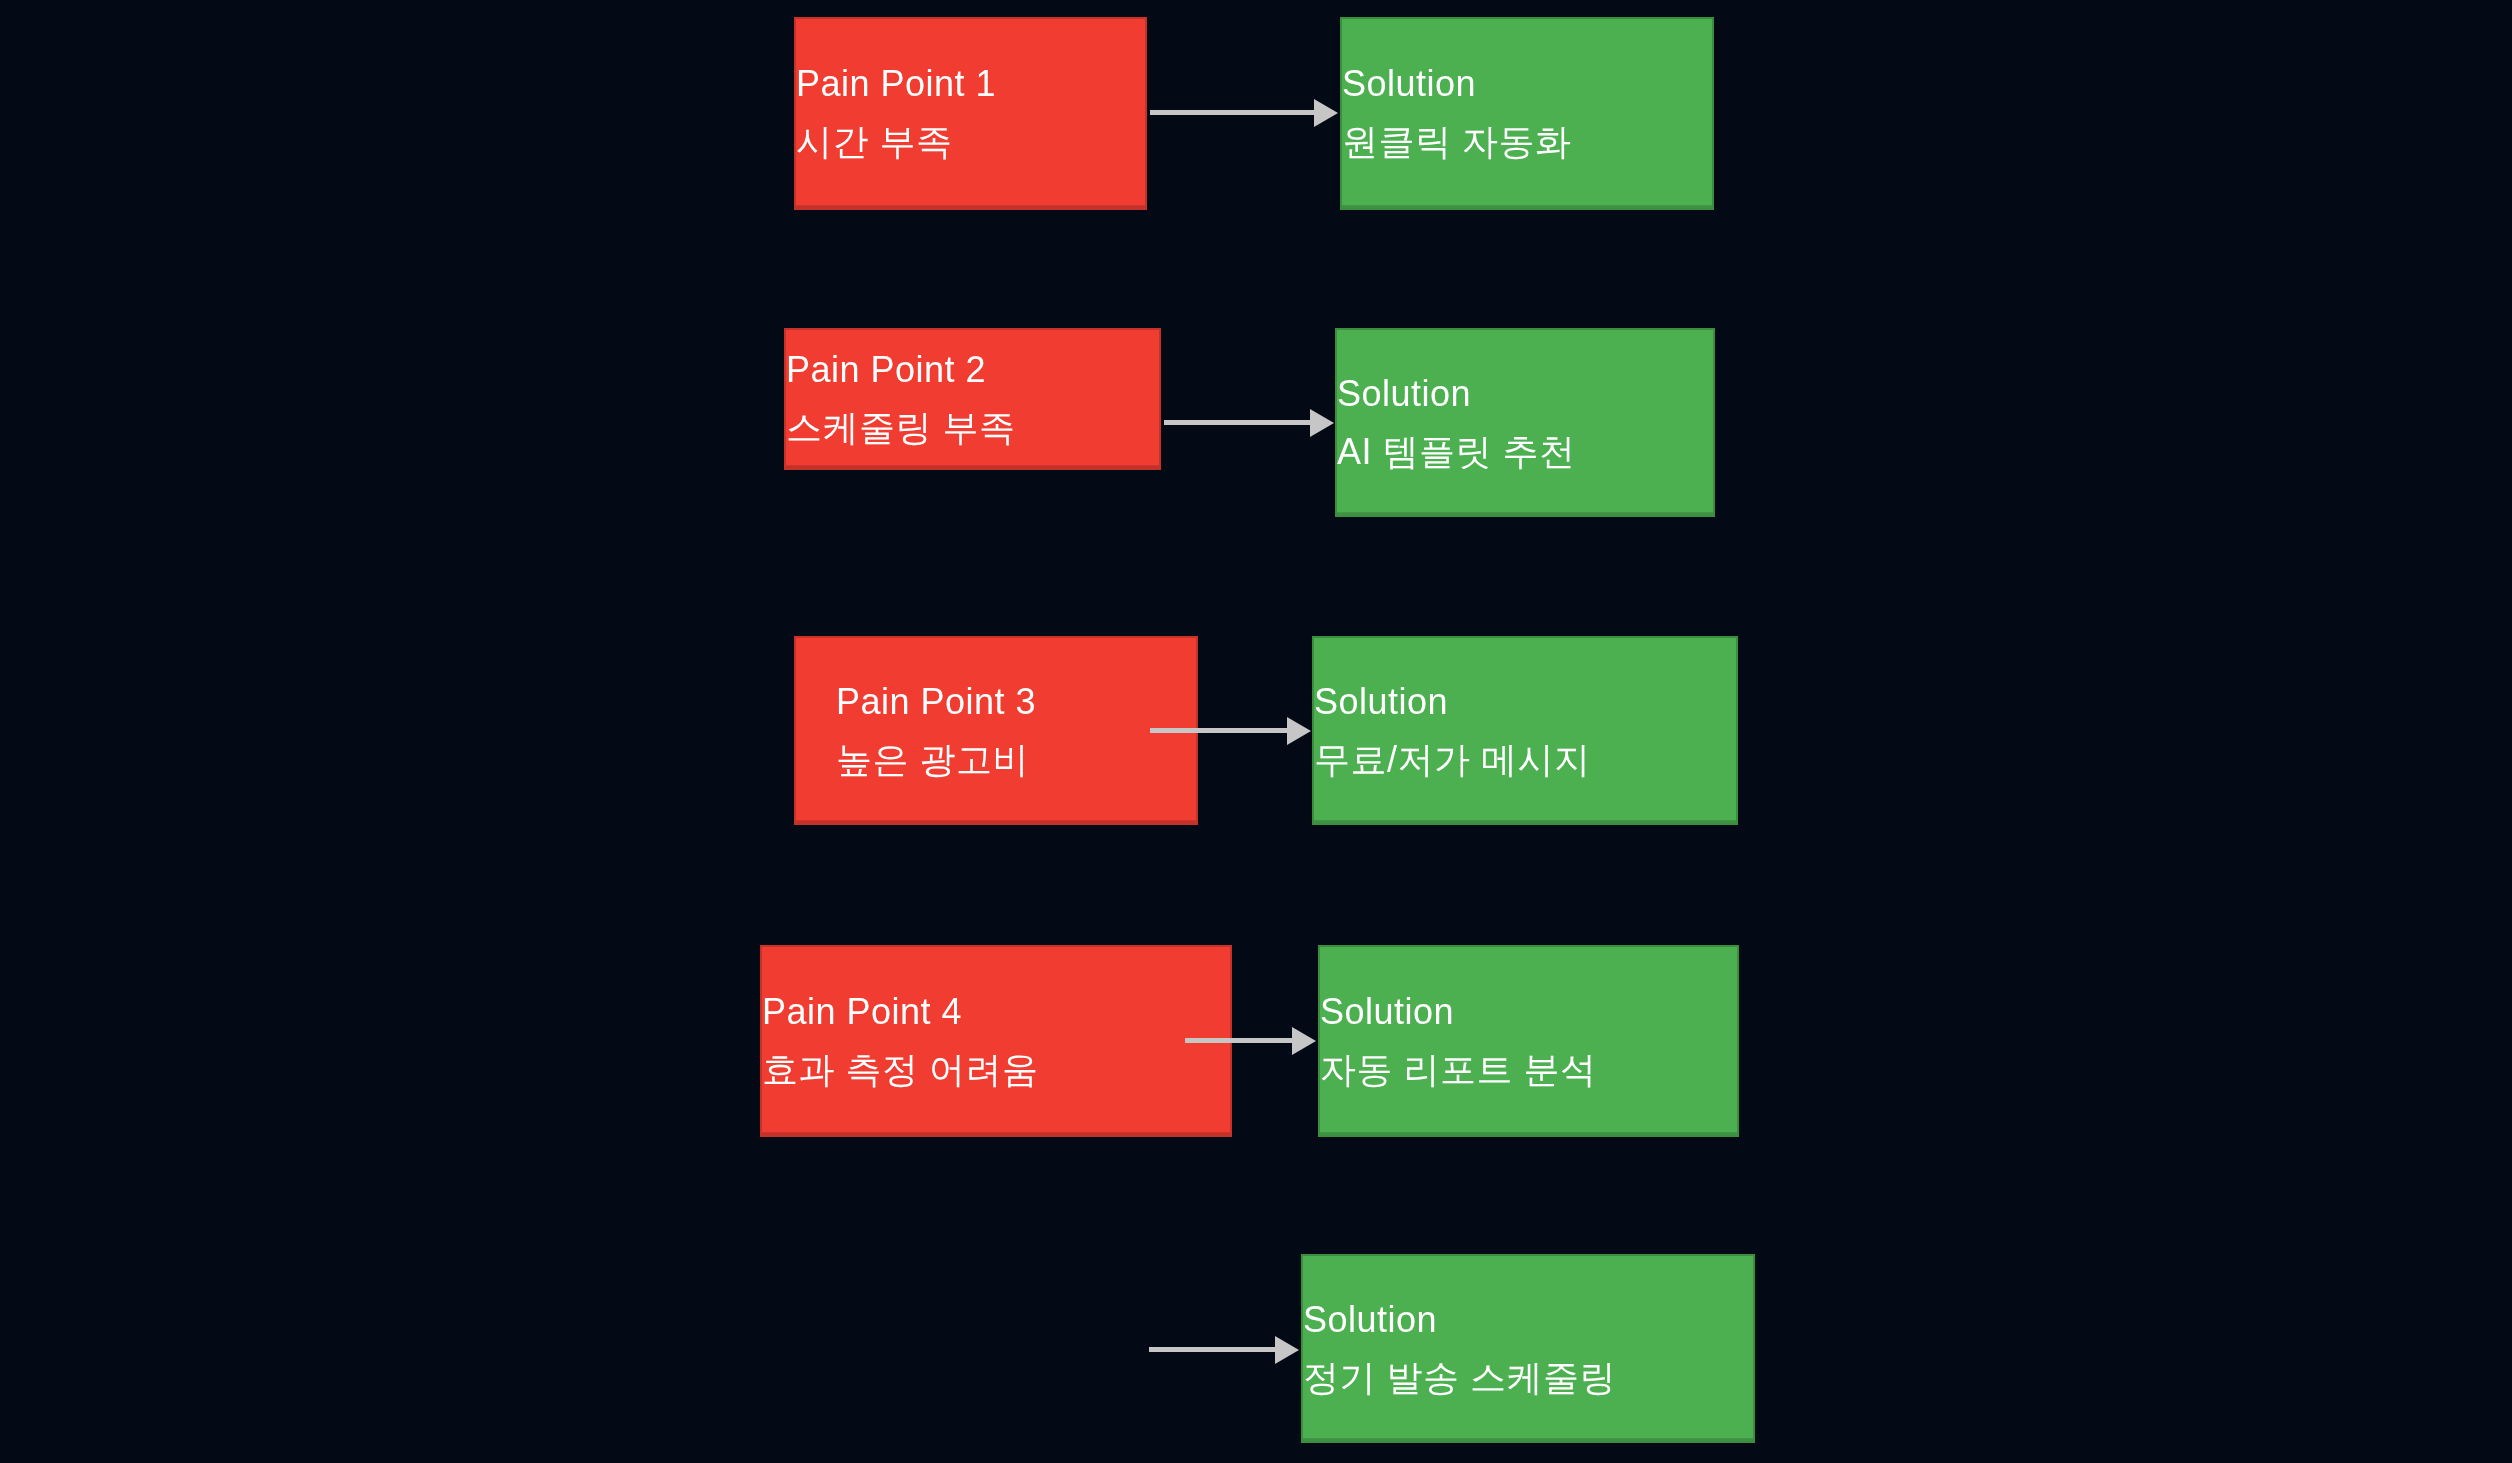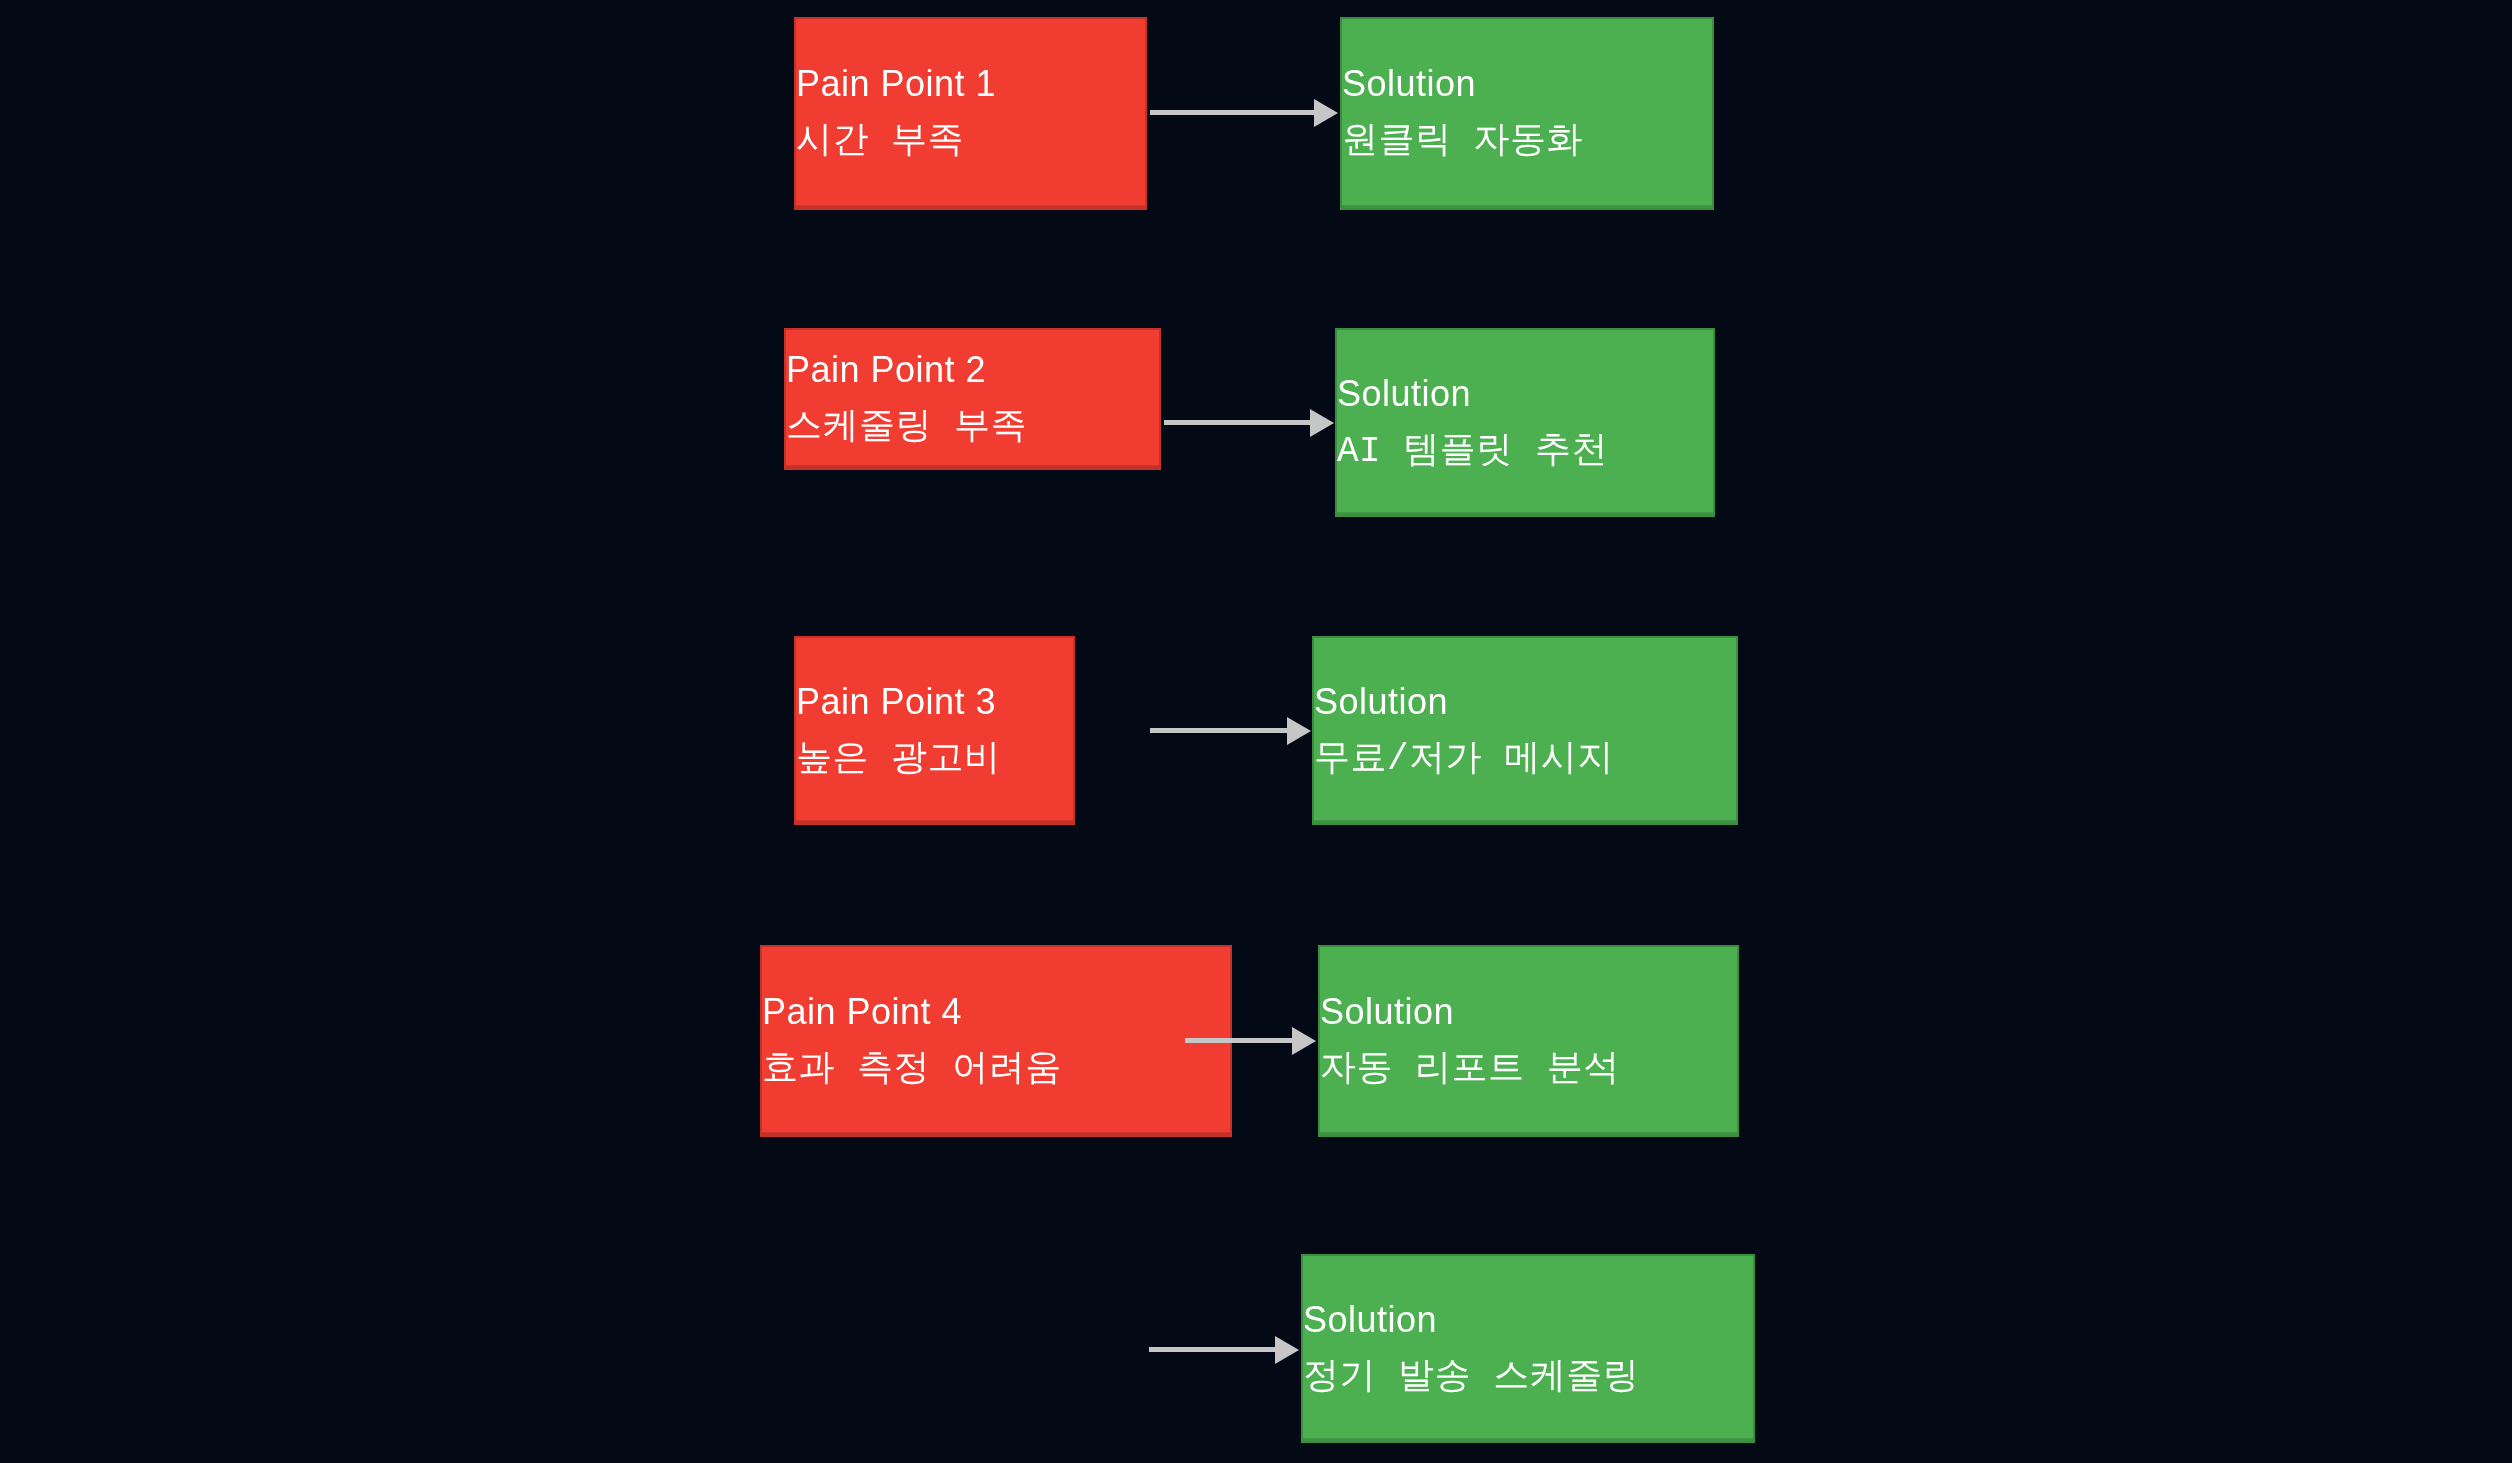--- a/index.html
+++ b/index.html
@@ -42,21 +42,21 @@
     background: var(--pain-fill);
     border: 2.8px solid var(--pain-border);
     box-shadow: inset 0 -2.8px 0 rgba(0,0,0,0.18);
   }
   .box.solution {
     background: var(--solution-fill);
     border: 2.8px solid var(--solution-border);
     box-shadow: inset 0 -2.8px 0 rgba(0,0,0,0.18);
   }
   .box .title { white-space: nowrap; }
-  .box .detail { white-space: nowrap; font-family: Liberation Mono, monospace; }
+  .box .detail { white-space: nowrap; }
   .arrow {
     position: absolute;
     height: 29.5px;
     display: flex;
     align-items: center;
   }
   .arrow .shaft {
     flex: 1;
     height: 4.6px;
     background: var(--arrow);
@@ -93,21 +93,21 @@
   </div>
   <div class="arrow" style="left:1164px; top:408px; width:170px;">
     <div class="shaft"></div>
     <div class="head"></div>
   </div>
   <div class="box solution" style="left:1335px; top:328px; width:380px; height:189px;">
     <div class="title">Solution</div>
     <div class="detail">AI 템플릿 추천</div>
   </div>
 
-  <div class="box pain" style="left:794px; top:636px; width:281px; height:189px;">
+  <div class="box pain" style="left:794px; top:636px; width:404px; height:189px;padding-left:40px;">
     <div class="title">Pain Point 3</div>
     <div class="detail">높은 광고비</div>
   </div>
   <div class="arrow" style="left:1150px; top:716px; width:161px;">
     <div class="shaft"></div>
     <div class="head"></div>
   </div>
   <div class="box solution" style="left:1312px; top:636px; width:426px; height:189px;">
     <div class="title">Solution</div>
     <div class="detail">무료/저가 메시지</div>

